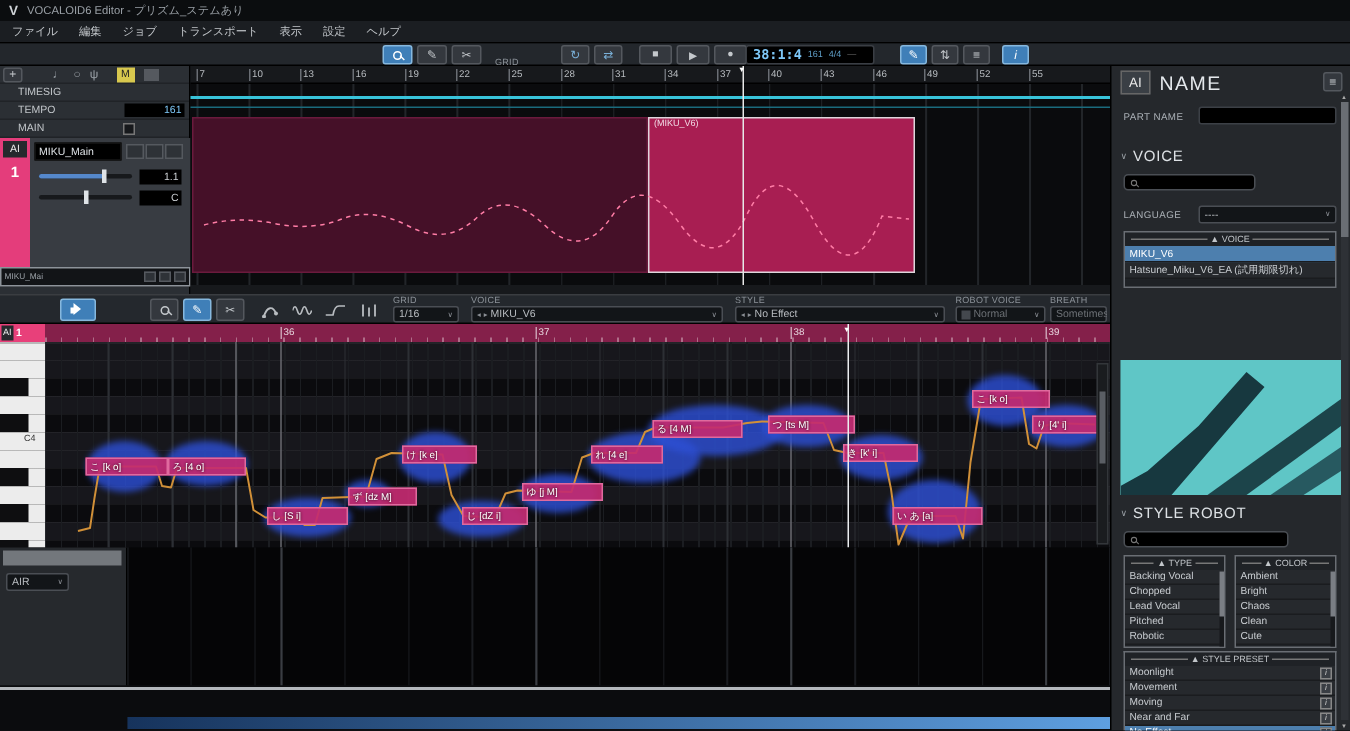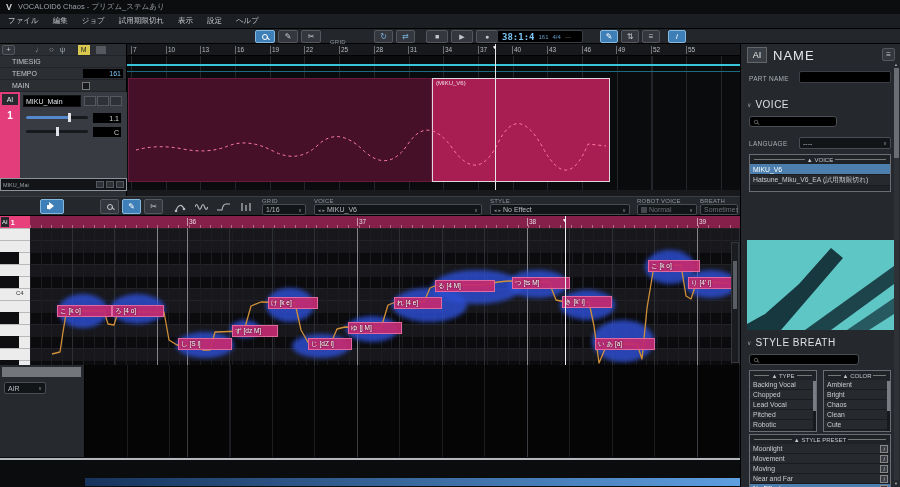--- a/index.html
+++ b/index.html
@@ -137,29 +137,29 @@
   #rp-image{position:absolute;left:6px;top:196px;width:147px;height:90px;background:#5fc6c6;overflow:hidden}
   #rp-scrollbar{position:absolute;right:1px;top:24px;width:5px;height:412px;background:#2e3136}
   #rp-scrollbar .thumb{position:absolute;left:0;top:0;width:5px;height:90px;background:#6a6e74}
   #rp-scrollbar .arr{position:absolute;left:-1px;width:6px;font-size:4px;color:#aaa;text-align:center}
 </style>
 </head>
 <body>
 
 <div id="titlebar" class="abs">
   <span class="logo">V</span>
-  <span class="title">VOCALOID6 Chaos - プリズム_ステムあり</span>
+  <span class="title">VOCALOID6 Editor - プリズム_ステムあり</span>
 </div>
 
 <div id="menubar" class="abs">
 
 <span class="menu-item">ファイル</span>
     <span class="menu-item">編集</span>
     <span class="menu-item">ジョブ</span>
-    <span class="menu-item">試用期限切れ</span>
+    <span class="menu-item">トランスポート</span>
     <span class="menu-item">表示</span>
     <span class="menu-item">設定</span>
     <span class="menu-item">ヘルプ</span>
   </div>
 
 <div id="toolbar" class="abs">
   <div class="btn tbtn active" style="left:255px;width:20px">
       <span class="mag"></span>
     </div>
   <div class="btn tbtn" style="left:278px;width:20px">
@@ -550,21 +550,21 @@
     <svg width="147" height="90" viewBox="0 0 147 90">
       <rect width="147" height="90" fill="#5fc6c6"></rect>
       <polygon points="0,90 34,90 96,18 84,8 52,44 18,74 0,84" fill="#17383f"></polygon>
       <polygon points="58,90 147,26 147,44 84,90" fill="#17383f" opacity="0.92"></polygon>
       <polygon points="100,90 147,58 147,74 122,90" fill="#1d454d" opacity="0.85"></polygon>
     </svg>
   </div>
 
   <div class="abs flex" style="left:6px;top:293px">
     <span class="caret">∨</span>
-    <span class="rp-section-title">STYLE BREATH</span>
+    <span class="rp-section-title">STYLE ROBOT</span>
   </div>
 
   <div class="rp-search" style="left:8px;top:310px;width:110px">
     <span class="mag" style="transform:scale(.7)"></span>
   </div>
 
   <div class="list-box" style="left:8px;top:326px;width:68px;height:62px">
     <div class="list-hdr">▲ TYPE</div>
     <div>
 

